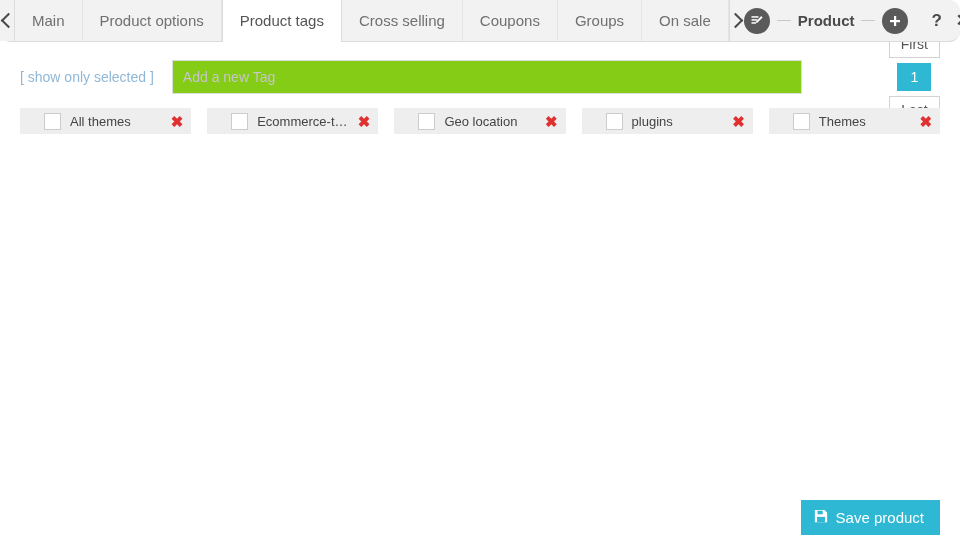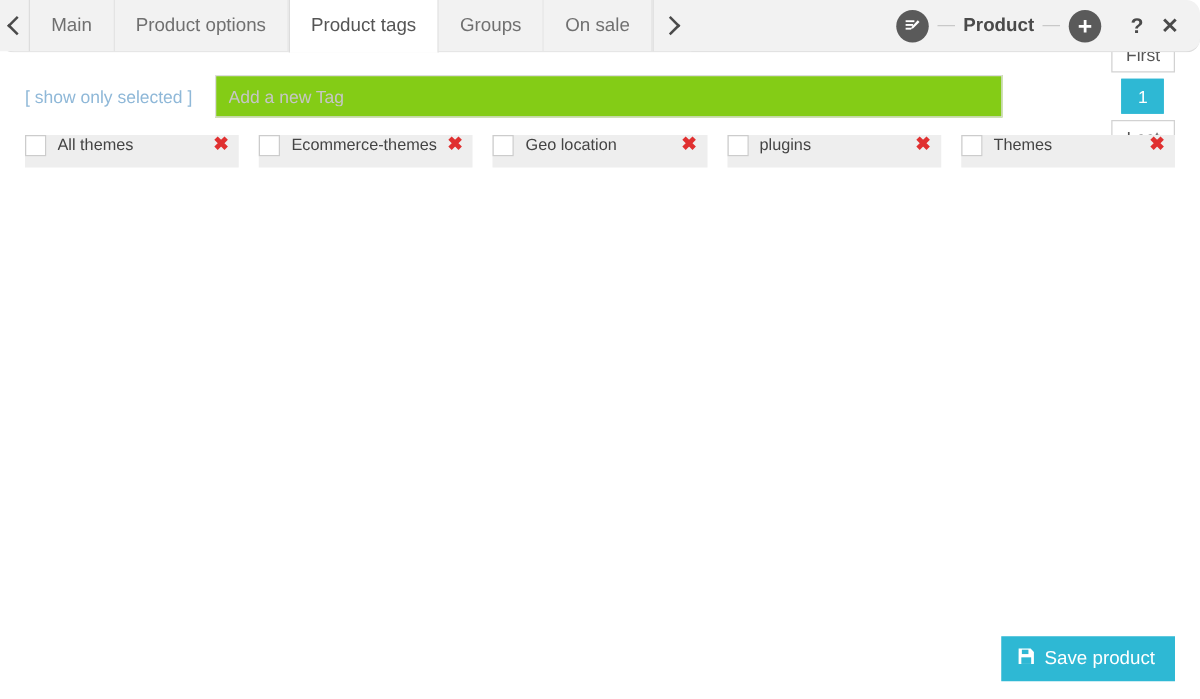--- a/index.html
+++ b/index.html
@@ -172,22 +172,22 @@
   
   .chips {
     display: flex;
     padding: 10px 20px 0 20px;
     gap: 16px;
   }
   .chip {
     background: #eeeeee;
     height: 26px;
     display: flex;
-    align-items: flex-start;
-    padding: 0 8px 0 0;
+    align-items: center;
+    padding: 0 8px 0 24px;
     flex: 1 1 0;
     min-width: 0;
     box-sizing: border-box;
   }
   .chip-check {
     width: 15px;
     height: 15px;
     background: #ffffff;
     border: 1px solid #cccccc;
     flex: 0 0 auto;
@@ -207,21 +207,21 @@
     font-weight: bold;
     line-height: 1;
     margin-left: 6px;
     flex: 0 0 auto;
   }
 
   
   .save-bar {
     position: absolute;
     right: 20px;
-    bottom: 14px;
+    bottom: 24px;
     margin-left: 14px;
   }
   .save-btn {
     background: #2eb8d4;
     color: #ffffff;
     border: none;
     font-family: "Liberation Sans", sans-serif;
     font-size: 15px;
     padding: 9px 16px 9px 13px;
     display: inline-flex;
@@ -241,20 +241,26 @@
 
   <div class="tabs">
     <div class="tab">
       <span>Main</span>
     </div>
     <div class="tab">
       <span>Product options</span>
     </div>
     <div class="tab active">
       <span>Product tags</span>
+    </div>
+    <div class="tab">
+      <span>Cross selling</span>
+    </div>
+    <div class="tab">
+      <span>Coupons</span>
     </div>
     <div class="tab">
       <span>Groups</span>
     </div>
     <div class="tab">
       <span>On sale</span>
     </div>
   </div>
 
   <div class="nav-arrow right">

